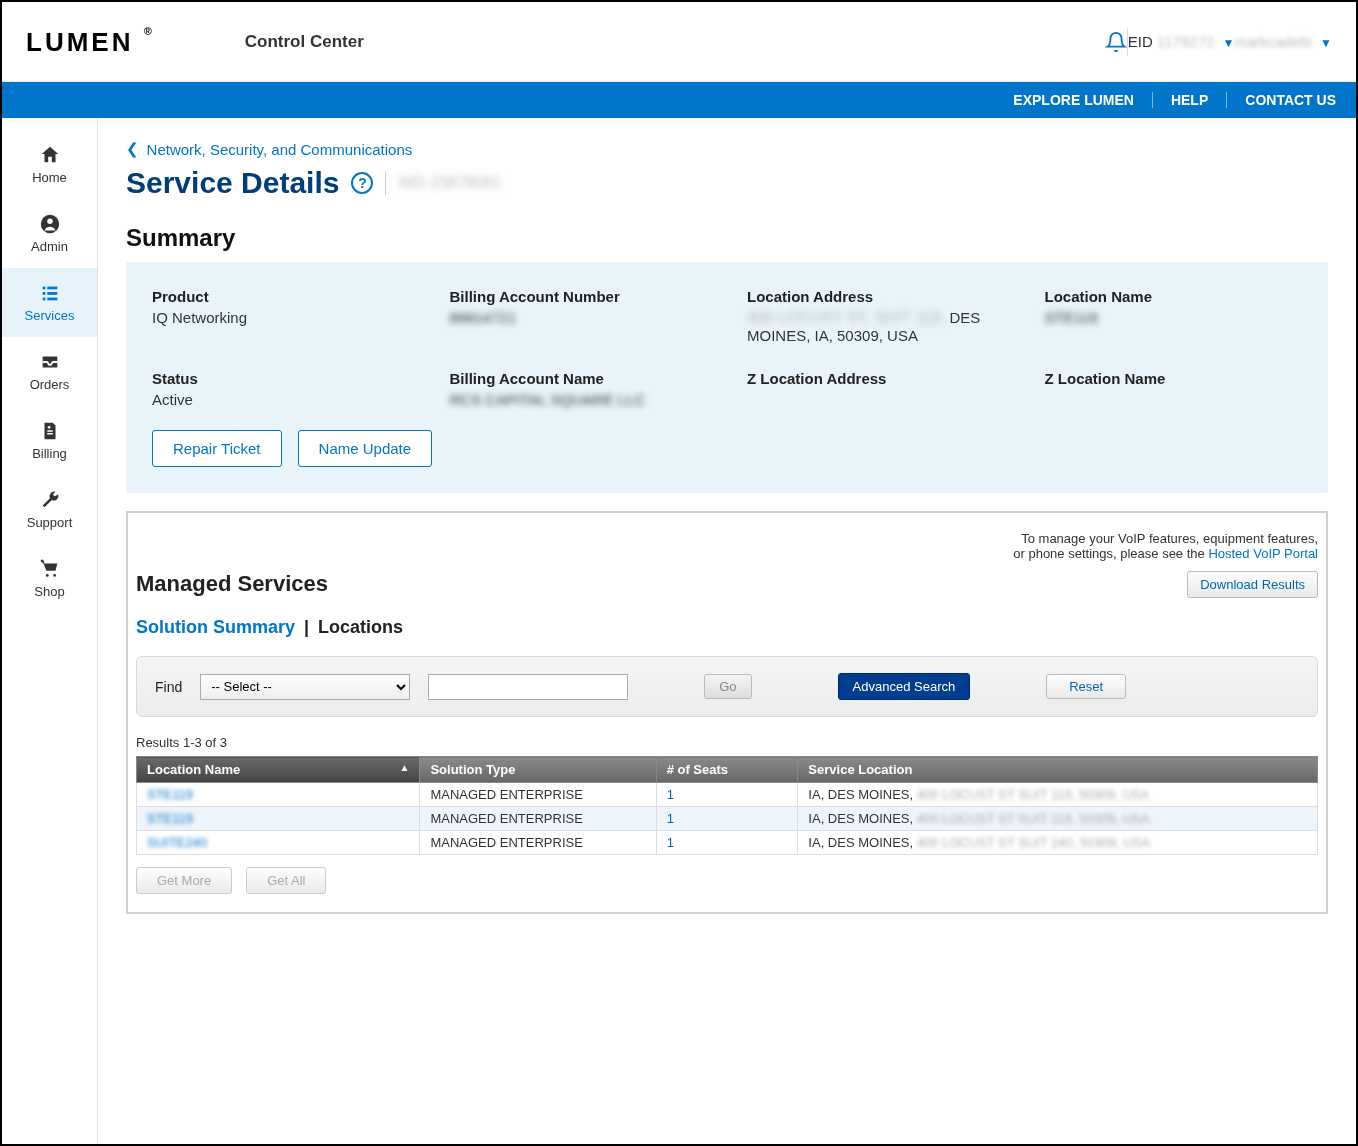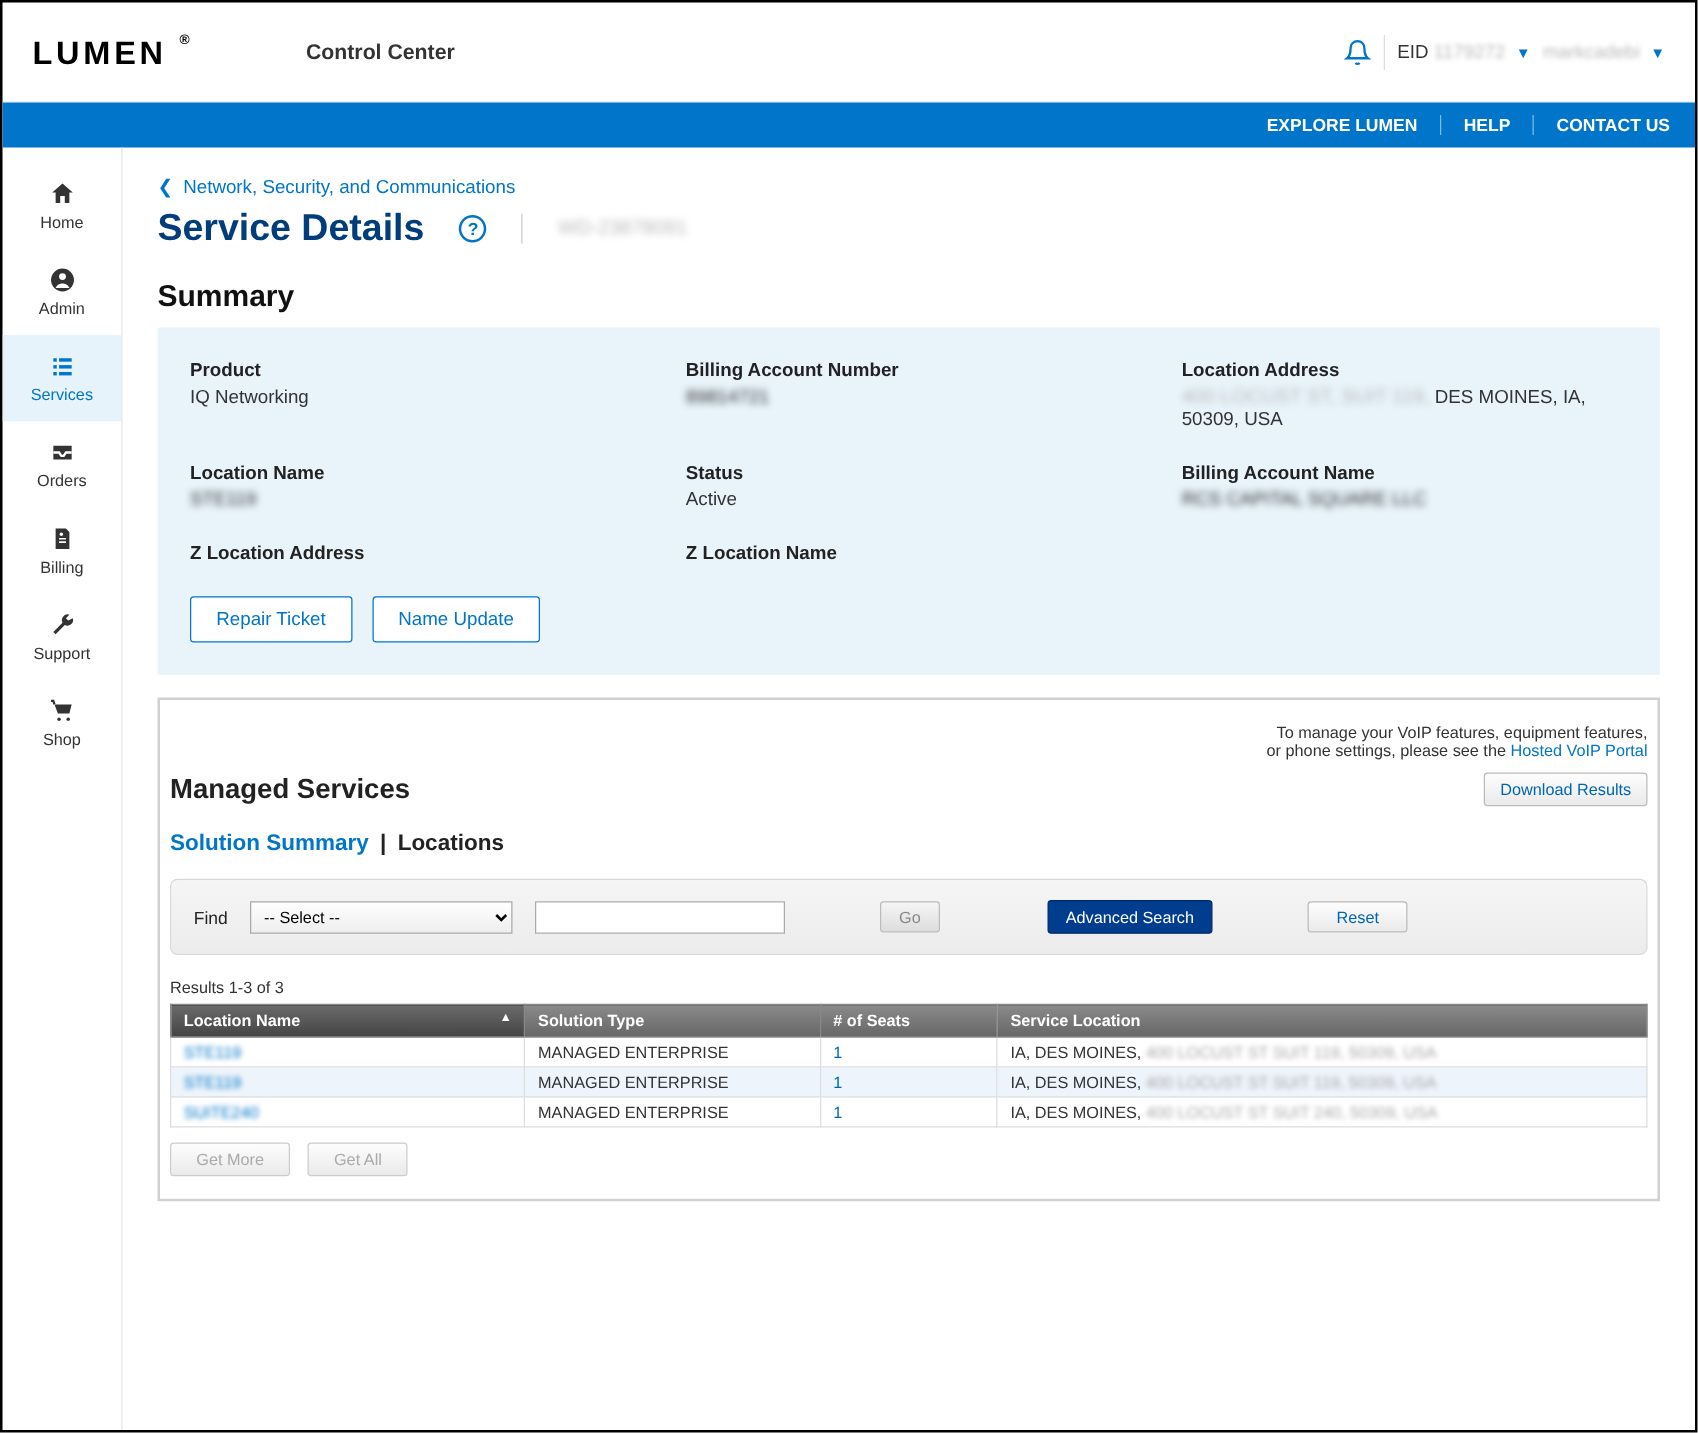--- a/index.html
+++ b/index.html
@@ -1,43 +1,43 @@
 <!DOCTYPE html>
 <html><head>
 <meta charset="utf-8">
 <style>
 *{box-sizing:border-box;margin:0;padding:0;font-family:Arial,Helvetica,sans-serif}
 body{background:#fff;width:1358px;height:1146px;border:2px solid #000;overflow:hidden}
 .topbar{display:flex;align-items:center;height:80px;padding:0 24px;border-bottom:1px solid #eee}
 .logo{font-size:26px;font-weight:700;letter-spacing:3px;color:#000}
 .appname{margin-left:90px;font-weight:700;font-size:17px;color:#333}
-.topbar-right{margin-left:auto;display:flex;align-items:center;gap:10px;color:#333;font-size:15px}
+.topbar-right{margin-left:auto;display:flex;align-items:center;gap:0;color:#333;font-size:15px}
 .bell{width:22px;height:22px;color:#0075c9}
 .divider-v{width:1px;height:28px;background:#ddd}
 .eid{color:#333}
 .blur2{color:#bbb;filter:blur(2px)}
 .chev{color:#0075c9;font-size:12px;margin-left:4px}
 .bluebar{background:#0075c9;color:#fff;display:flex;justify-content:flex-end;align-items:center;height:36px;padding:0 20px;gap:18px;font-size:14px;font-weight:700}
 .bluebar span{border-left:1px solid rgba(255,255,255,.5);padding-left:18px}
 .bluebar span:first-child{border-left:none;padding-left:0}
 .layout{display:flex;height:calc(100% - 100px)}
 .sidebar{width:96px;border-right:1px solid #e5e5e5;display:flex;flex-direction:column;padding-top:12px}
 .sb-item{display:flex;flex-direction:column;align-items:center;gap:4px;padding:14px 0;font-size:13px;color:#333;cursor:pointer}
 .sb-item.active{background:#e6f3fb;color:#0075c9}
 .sb-item svg{width:22px;height:22px}
 .content{flex:1;padding:22px 28px;overflow:auto}
 .breadcrumb{color:#0075c9;font-size:15px;display:flex;align-items:center;gap:8px;margin-bottom:8px}
 .breadcrumb .arr{color:#0075c9}
-h1.page-title{color:#003d7a;color:#003d7a;font-size:30px;font-weight:800;display:flex;align-items:center;gap:28px;margin-bottom:24px}
+h1.page-title{color:#003d7a;color:#003d7a;font-size:30px;font-weight:800;display:flex;align-items:center;gap:12px;margin-bottom:24px}
 .help-circle{width:22px;height:22px;border:2px solid #0075c9;border-radius:50%;color:#0075c9;font-size:14px;display:flex;align-items:center;justify-content:center}
 .title-divider{width:1px;height:24px;background:#ccc}
 .blur{color:#bbb;filter:blur(3px);font-size:16px;font-weight:400}
 h2.section{font-size:24px;font-weight:800;margin-bottom:10px;color:#111}
 .summary-card{background:#e8f4fa;padding:26px;border-radius:2px;margin-bottom:18px}
-.grid{display:grid;grid-template-columns:repeat(3,1fr);gap:26px 40px}
+.grid{display:grid;grid-template-columns:repeat(4,1fr);gap:26px 40px}
 .field-label{font-weight:700;font-size:15px;color:#222;margin-bottom:4px}
 .field-value{font-size:15px;color:#333}
 .btn-outline{background:#fff;border:1px solid #0075c9;color:#0075c9;padding:9px 20px;font-size:15px;border-radius:3px;cursor:pointer}
 .btn-row{display:flex;gap:16px;margin-top:22px}
 .panel{border:2px solid #d0d0d0;padding:0;background:#fff;position:relative}
 .panel-inner{padding:18px 8px}
 .voip-note{text-align:right;font-size:13px;color:#333;margin-bottom:10px}
 .voip-note a{color:#0075c9;text-decoration:none}
 .ms-header{display:flex;justify-content:space-between;align-items:flex-start}
 .ms-title{font-size:22px;font-weight:800;color:#222;margin-bottom:20px}

